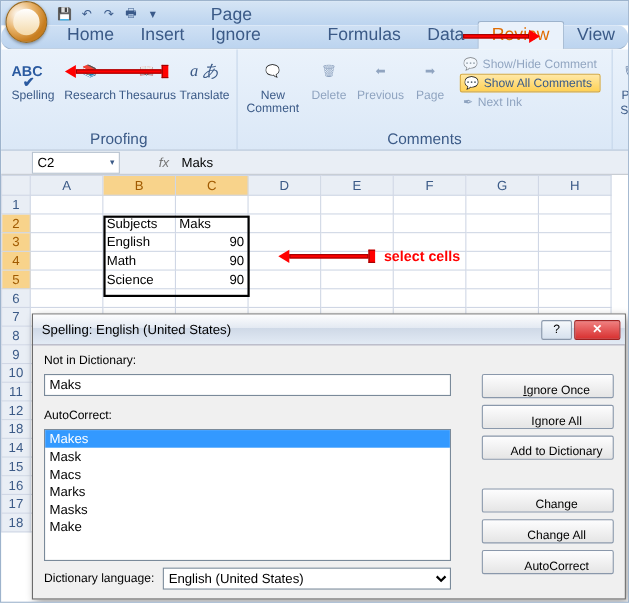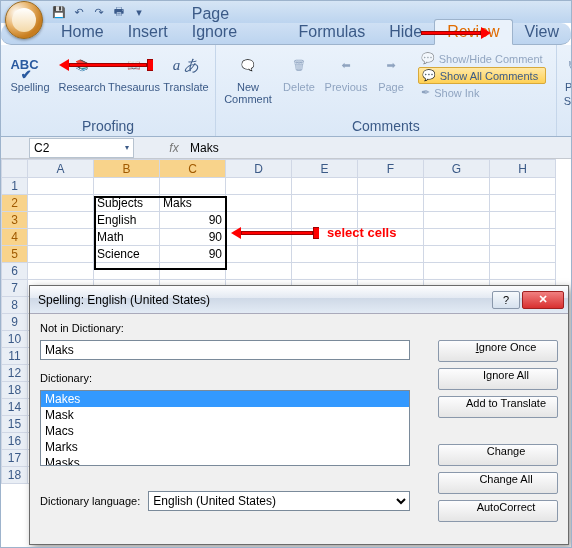--- a/index.html
+++ b/index.html
@@ -19,21 +19,21 @@
   .group { border-right:1px solid #c5d6ea; display:flex; flex-direction:column; justify-content:space-between; padding:2px 4px 0; }
   .group-body { display:flex; gap:2px; align-items:flex-start; flex:1; }
   .group-label { text-align:center; font-size:14px; color:#3b5a87; padding:2px 0; }
   .bigbtn { width:50px; display:flex; flex-direction:column; align-items:center; padding-top:4px; gap:2px; font-size:11px; color:#3b5a87; cursor:pointer; text-align:center; line-height:1.1;}
   .bigbtn .ico { width:32px; height:28px; display:flex; align-items:center; justify-content:center; }
   .smallstack { display:flex; flex-direction:column; gap:1px; padding:4px 6px 0; font-size:11px; color:#3b5a87; }
   .smallstack div { display:flex; align-items:center; gap:4px; white-space:nowrap; cursor:pointer; padding:1px 3px;}
   .smallstack .hl { background:linear-gradient(#ffe8a6,#ffd155); border:1px solid #d8a93a; border-radius:2px;}
   
   .namebox-row { height:22px; background:#e9eef5; display:flex; align-items:center; border-bottom:1px solid #c5c9d0; font-size:12px;}
-  .namebox { width:105px; height:20px; margin-left:28px; border:1px solid #b7c3d0; background:#fff; display:flex; align-items:center; padding:0 4px; justify-content:space-between;}
+  .namebox { width:80px; height:20px; margin-left:28px; border:1px solid #b7c3d0; background:#fff; display:flex; align-items:center; padding:0 4px; justify-content:space-between;}
   .fx { width:20px; text-align:center; color:#777; font-style:italic; margin-left:30px;}
   .formula { flex:1; padding-left:6px; }
   
   .grid { position:relative; }
   table.sheet { border-collapse:collapse; font-size:12px; color:#000; }
   table.sheet th, table.sheet td { border:1px solid #d0d7e5; }
   table.sheet th { background:#e9eef5; font-weight:normal; color:#3b5a87; }
   table.sheet .rowh { width:26px; text-align:center; background:#e9eef5;}
   table.sheet .colh { height:18px; }
   table.sheet td { width:66px; height:17px; padding:0 3px; vertical-align:middle;}
@@ -50,25 +50,25 @@
   
   .dialog { position:absolute; left:28px; top:284px; width:540px; height:260px; background:#f0f0f0; border:1px solid #6b6b6b; box-shadow:3px 3px 8px rgba(0,0,0,.4); font-size:12px; }
   .dlg-title { height:28px; background:linear-gradient(#fdfdfe,#e3e9f2 45%,#cfd9e7 46%,#e3ebf5); display:flex; align-items:center; justify-content:space-between; padding:0 4px 0 8px; border-bottom:1px solid #aab; }
   .dlg-title span { font-size:12px; }
   .dlg-btns { display:flex; gap:2px; }
   .dlg-btns div { width:28px; height:18px; border:1px solid #8a98ab; background:linear-gradient(#f6f9fc,#d6e1ee); border-radius:2px; display:flex; align-items:center; justify-content:center; font-size:11px; cursor:pointer;}
   .dlg-btns .close { background:linear-gradient(#f08080,#d83030); border-color:#a02020; color:#fff; width:42px; font-weight:bold;}
   .dlg-body { padding:8px 10px; display:grid; grid-template-columns: 1fr 120px; grid-template-rows:auto auto auto auto 1fr auto; gap:6px 28px; height:calc(100% - 28px);}
   .dlg-label { grid-column:1; font-size:11px; }
   .dlg-input { grid-column:1; border:1px solid #7a8a9a; background:#fff; height:20px; padding:2px 4px; font-size:12px;}
-  .dlg-list { grid-column:1; border:1px solid #7a8a9a; background:#fff; height:76px; overflow:auto; font-size:12px;}
+  .dlg-list { grid-column:1; border:1px solid #7a8a9a; background:#fff; height:120px; overflow:auto; font-size:12px;}
   .dlg-list div { padding:1px 4px; cursor:pointer;}
   .dlg-list div.sel { background:#3399ff; color:#fff; }
   .dlg-sidebtns { grid-column:2; grid-row:2 / span 5; display:flex; flex-direction:column; gap:6px; }
-  .dbtn { height:22px; border:1px solid #8a98ab; background:linear-gradient(#fdfdfe,#e5e5e5); border-radius:2px; font-size:11px; cursor:pointer; display:flex; align-items:flex-start; justify-content:center;padding-left:16px;}
+  .dbtn { height:22px; border:1px solid #8a98ab; background:linear-gradient(#fdfdfe,#e5e5e5); border-radius:2px; font-size:11px; cursor:pointer; display:flex; align-items:flex-end; justify-content:center;padding-left:16px;}
   .dlg-lang { grid-column:1; display:flex; align-items:center; gap:8px; font-size:11px;}
   .dlg-lang select { flex:1; height:20px; border:1px solid #7a8a9a; font-size:12px; background:#fff;}
   .spacer { height:14px; }
   .tri { font-size:8px; color:#3b5a87; }
 </style>
 </head>
 <body>
 
 <div class="titlebar">
   <div class="office-btn"></div>
@@ -79,21 +79,21 @@
     <span>🖶</span>
     <span class="tri">▾</span>
   </div>
 </div>
 
 <div class="tabs">
   <div class="tab">Home</div>
   <div class="tab">Insert</div>
   <div class="tab">Page Ignore</div>
   <div class="tab">Formulas</div>
-  <div class="tab">Hide</div>
+  <div class="tab">Data</div>
   <div class="tab active">Review</div>
   <div class="tab">View</div>
 </div>
 
 <div class="ribbon">
   <div class="group" style="width:222px">
     <div class="group-body">
       <div class="bigbtn">
         <div class="ico" style="font-weight:bold; font-size:13px;">
             <span style="color:#2a5aa0">ABC</span>
@@ -138,21 +138,21 @@
         <div style="opacity:.5">
             <span>💬</span>
             <span>Show/Hide Comment</span>
           </div>
         <div class="hl">
             <span>💬</span>
             <span>Show All Comments</span>
           </div>
         <div style="opacity:.5">
             <span>✒</span>
-            <span>Show Ink</span>
+            <span>Next Ink</span>
           </div>
       </div>
     </div>
     <div class="group-label">Comments</div>
   </div>
   <div class="group" style="width:30px">
     <div class="group-body">
       <div class="bigbtn" style="width:26px">
         <div class="ico">🛡</div>
         <span>Pro</span>
@@ -395,21 +395,21 @@
       <div class="arrow-head-r"></div>
     </div>
 </div>
 <div class="anno" style="left:58px; top:58px;">
   <div class="arrow">
       <div class="arrow-head-l"></div>
       <div class="shaft" style="width:78px"></div>
       <div class="tail"></div>
     </div>
 </div>
-<div class="anno" style="left:230px; top:224px; display:flex; gap:8px;">
+<div class="anno" style="left:252px; top:224px; display:flex; gap:8px;">
   <div class="arrow">
       <div class="arrow-head-l"></div>
       <div class="shaft" style="width:72px"></div>
       <div class="tail"></div>
     </div>
   <span class="anno-label">select cells</span>
 </div>
 
 <div class="dialog">
   <div class="dlg-title">
@@ -419,28 +419,28 @@
       <div class="close">✕</div>
     </div>
   </div>
   <div class="dlg-body">
     <div class="dlg-label">Not in Dictionary:</div>
     <div class="dlg-sidebtns">
       <div class="dbtn">
           <span><u>I</u>gnore Once</span>
         </div>
       <div class="dbtn">Ignore All</div>
-      <div class="dbtn">Add to Translate</div>
+      <div class="dbtn">Add to Dictionary</div>
       <div class="spacer"></div>
       <div class="dbtn">Change</div>
       <div class="dbtn">Change All</div>
       <div class="dbtn">AutoCorrect</div>
     </div>
     <input class="dlg-input" value="Maks" style="">
-    <div class="dlg-label" style="margin-top:6px">Dictionary:</div>
+    <div class="dlg-label" style="margin-top:6px">AutoCorrect:</div>
     <div class="dlg-list">
       <div class="sel">Makes</div>
       <div>Mask</div>
       <div>Macs</div>
       <div>Marks</div>
       <div>Masks</div>
       <div>Make</div>
     </div>
     <div class="dlg-lang">
       <span>Dictionary language:</span>

